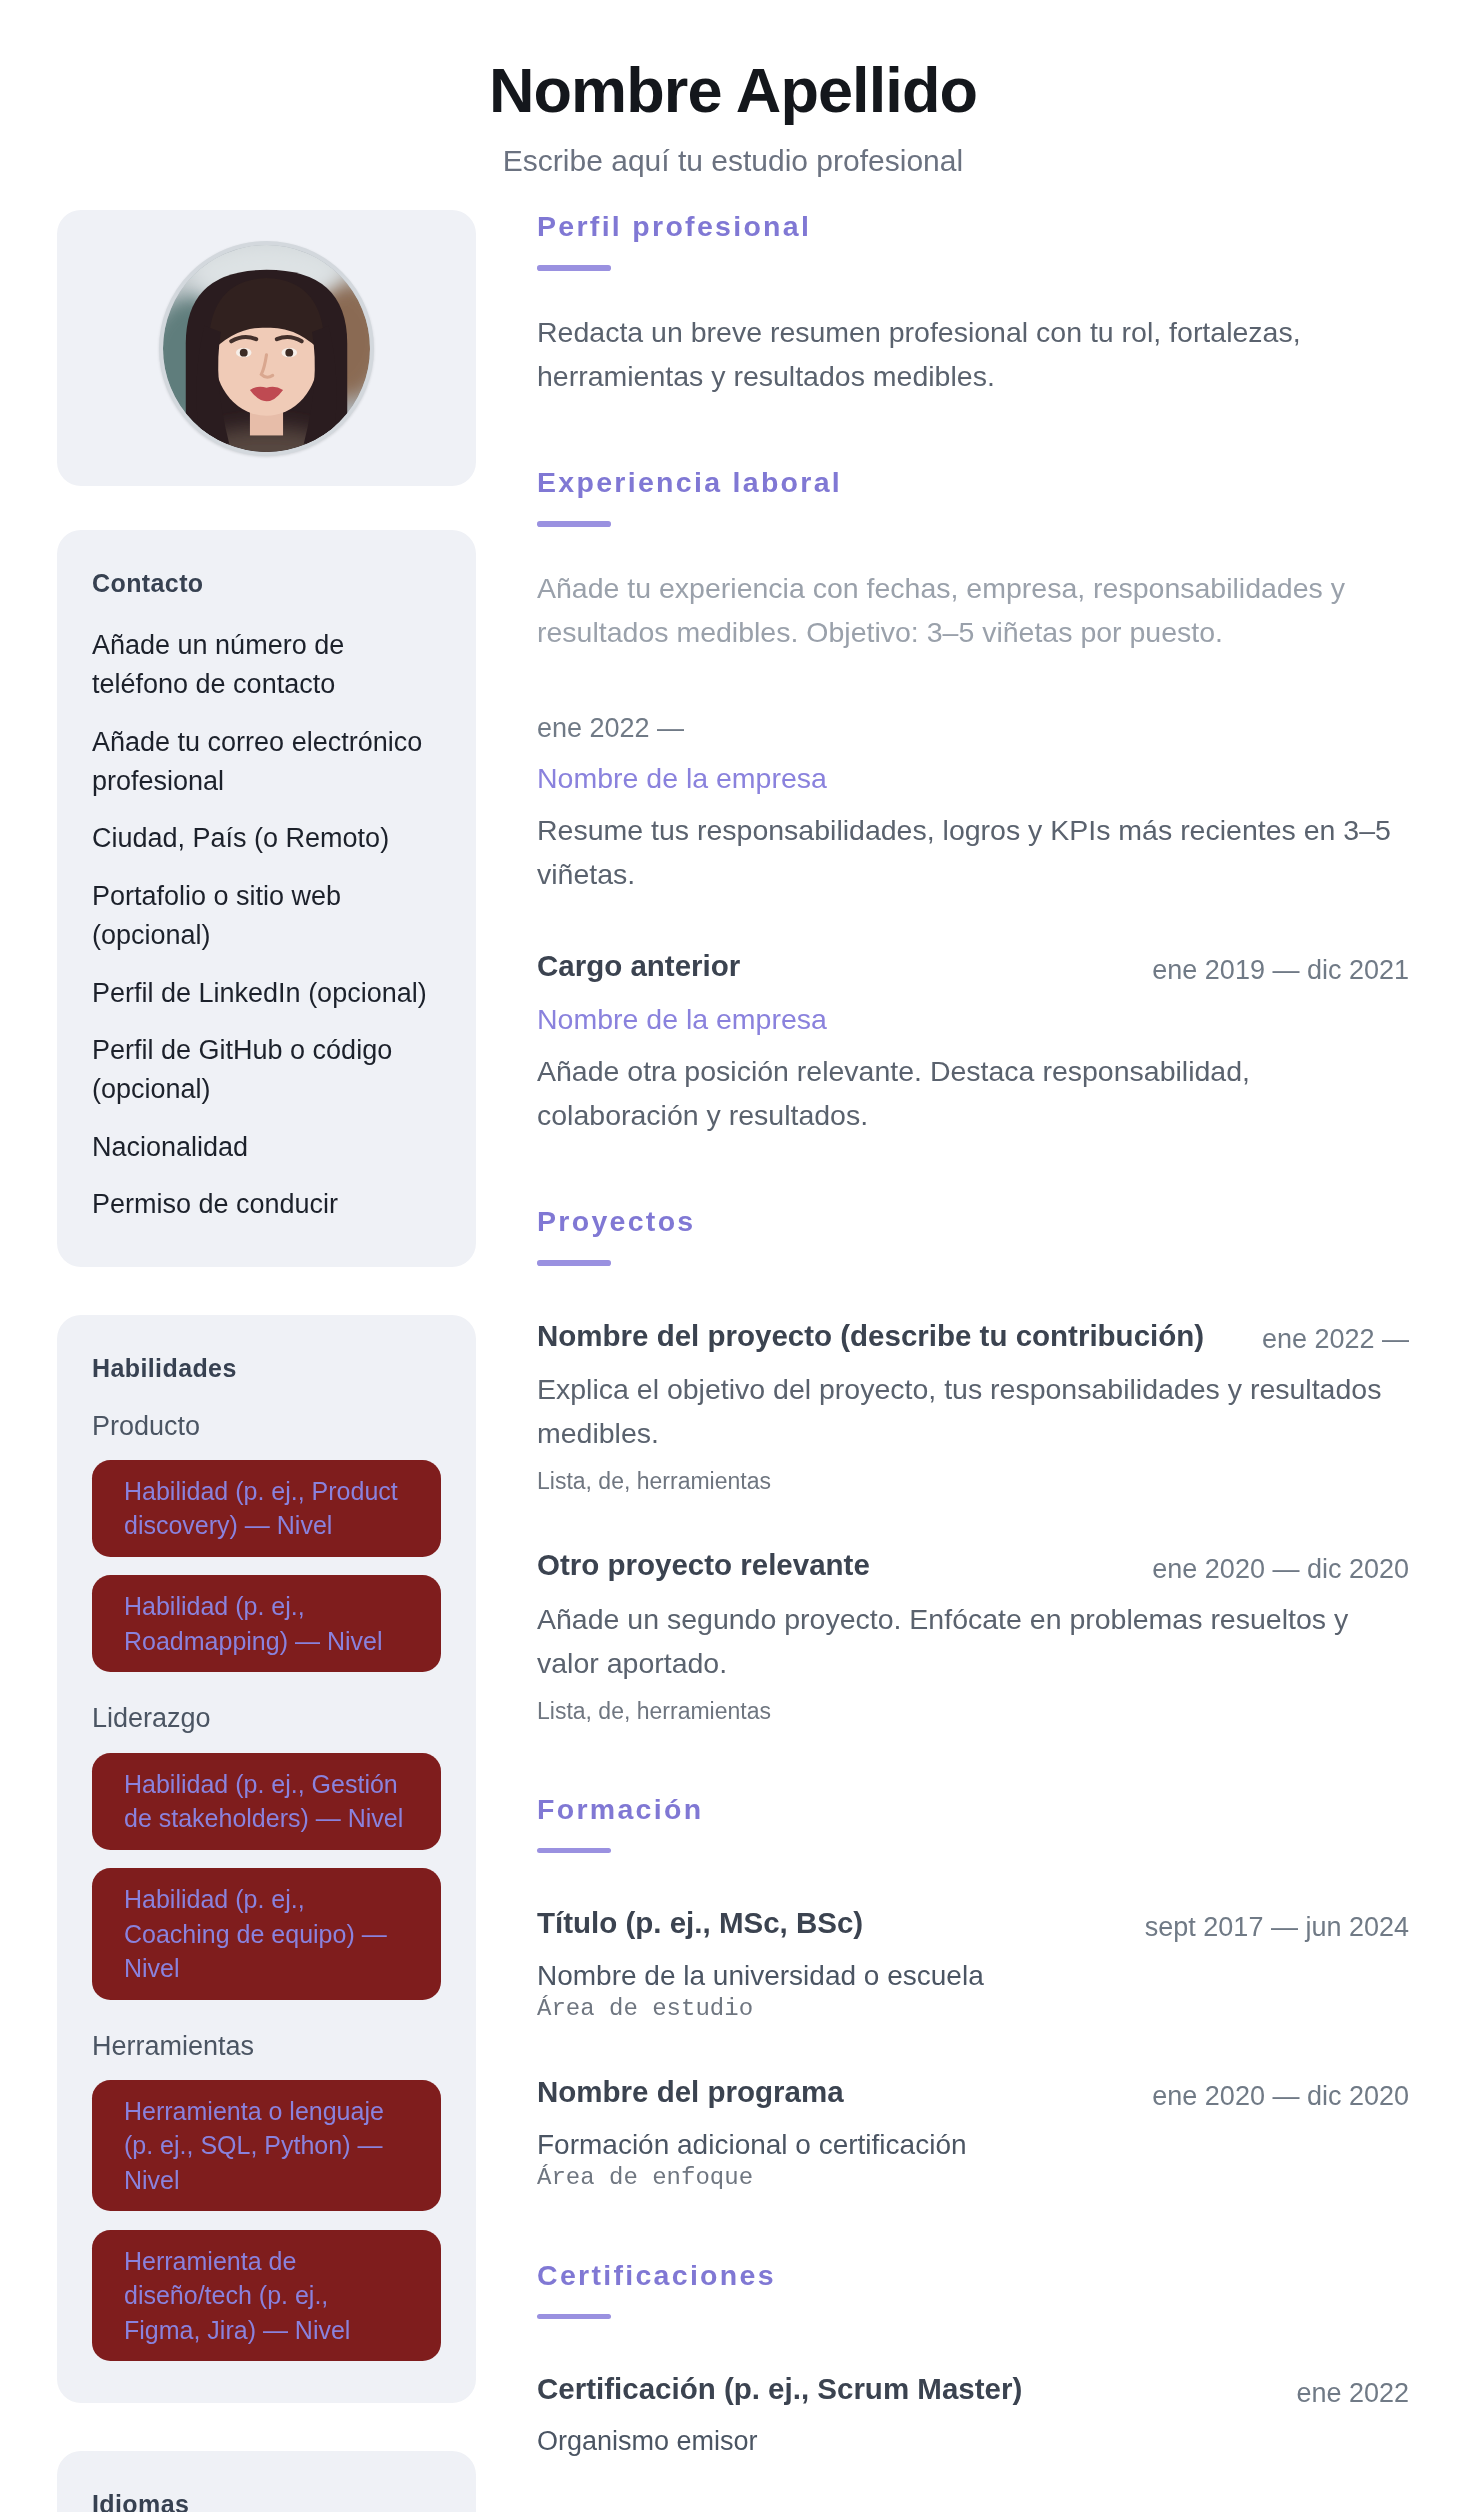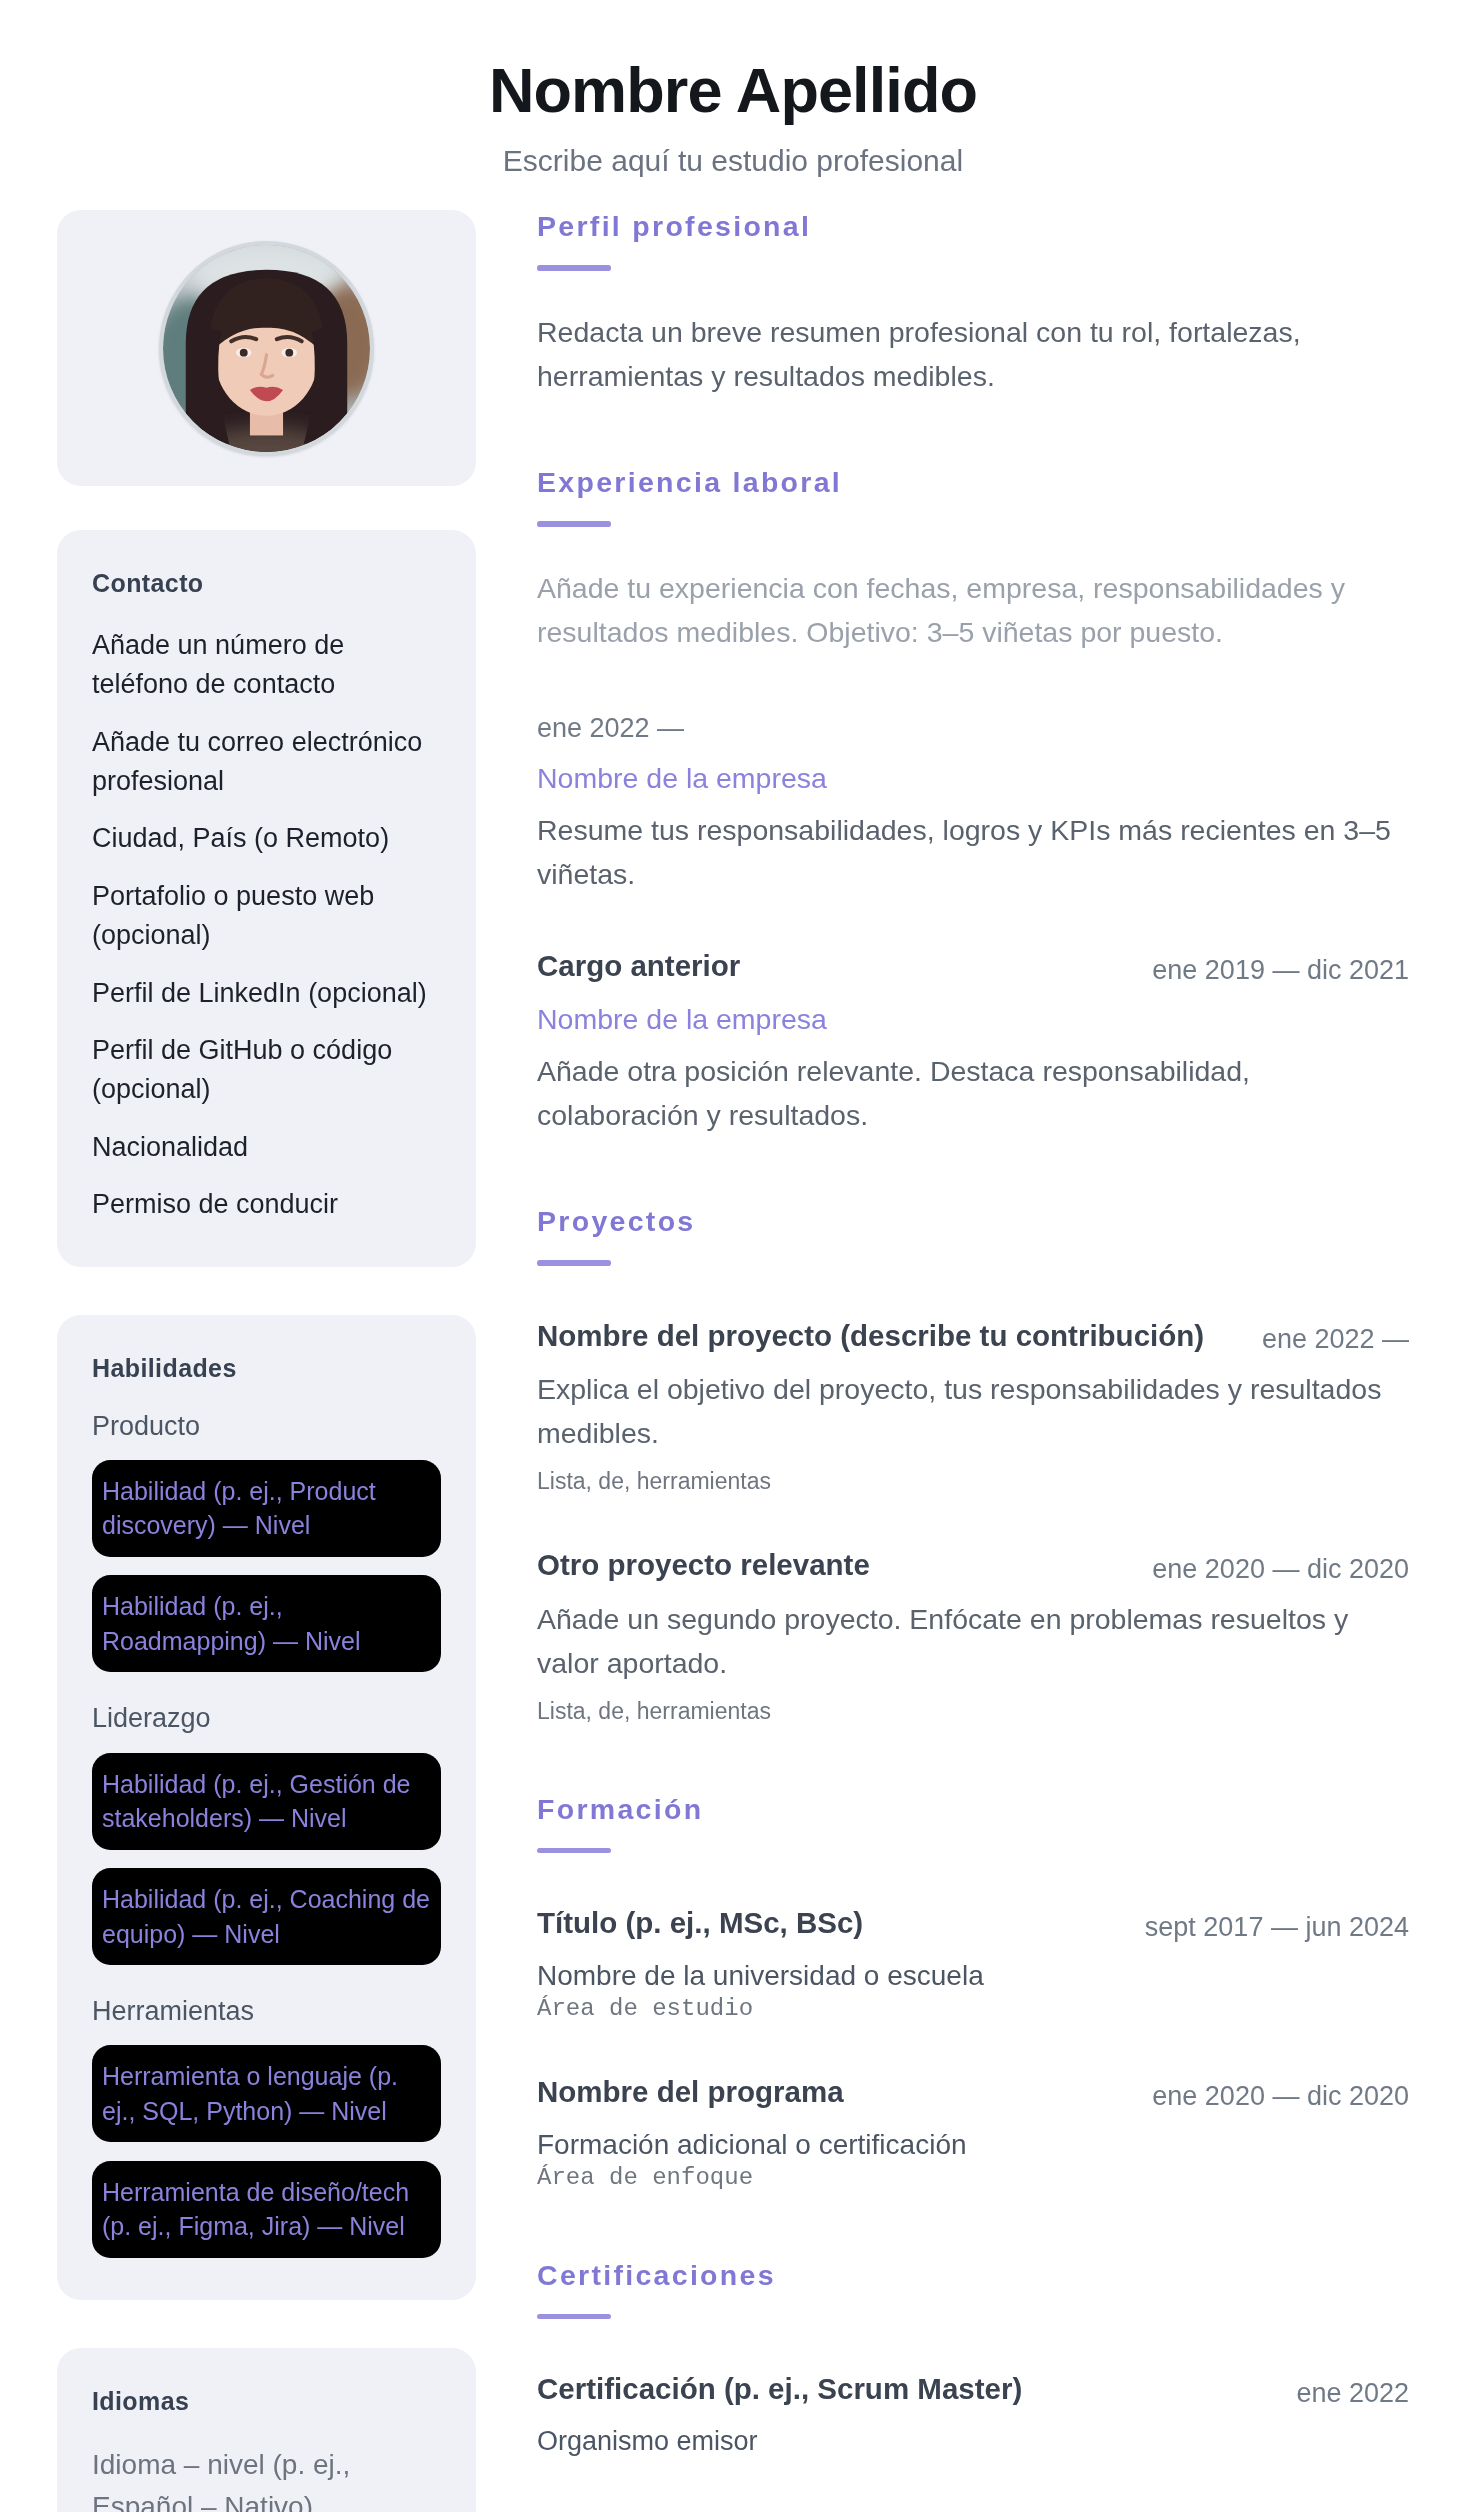--- a/index.html
+++ b/index.html
@@ -33,23 +33,23 @@
   .avatar svg { display:block; width:100%; height:100%; }
 
   .pad-card { padding:39px 35px 42px; margin-bottom:48px; }
   .card-title { font-size:25px; font-weight:700; color:#374151; letter-spacing:0.4px; margin-bottom:28px; }
   .contact-item { font-size:27px; color:#1c212b; line-height:1.45; margin-bottom:18.4px; }
   .contact-item:last-child { margin-bottom:0; }
 
   .group-label { font-size:27px; font-weight:400; color:#4b5563; margin:31px 0 18.4px; }
   .group-label.first { margin-top:0; }
   .chip {
-    background:#000000; color:#8a82dd;
+    background:#7f1d1d; color:#8a82dd;
     font-size:25px; line-height:1.38;
-    border-radius:18.4px; padding:14px 10px; margin-bottom:18.4px;
+    border-radius:18.4px; padding:14px 32px; margin-bottom:18.4px;
   }
   .chip:last-child { margin-bottom:0; }
 
   .lang-item { font-size:28px; color:#6d7480; line-height:1.5; margin-bottom:16.6px; }
   .lang-item:last-child { margin-bottom:0; }
 
   
   .section { margin-bottom:68px; }
   .section:last-child { margin-bottom:0; }
   .section-title { font-size:28.5px; font-weight:700; color:#8078d4; letter-spacing:2.3px; }
@@ -120,21 +120,21 @@
             </g>
           </svg>
         </div>
       </div>
 
       <section class="card pad-card">
         <h2 class="card-title">Contacto</h2>
         <div class="contact-item">Añade un número de teléfono de contacto</div>
         <div class="contact-item">Añade tu correo electrónico profesional</div>
         <div class="contact-item">Ciudad, País (o Remoto)</div>
-        <div class="contact-item">Portafolio o puesto web (opcional)</div>
+        <div class="contact-item">Portafolio o sitio web (opcional)</div>
         <div class="contact-item">Perfil de LinkedIn (opcional)</div>
         <div class="contact-item">Perfil de GitHub o código (opcional)</div>
         <div class="contact-item">Nacionalidad</div>
         <div class="contact-item">Permiso de conducir</div>
       </section>
 
       <section class="card pad-card">
         <h2 class="card-title">Habilidades</h2>
 
         <h3 class="group-label first">Producto</h3>

